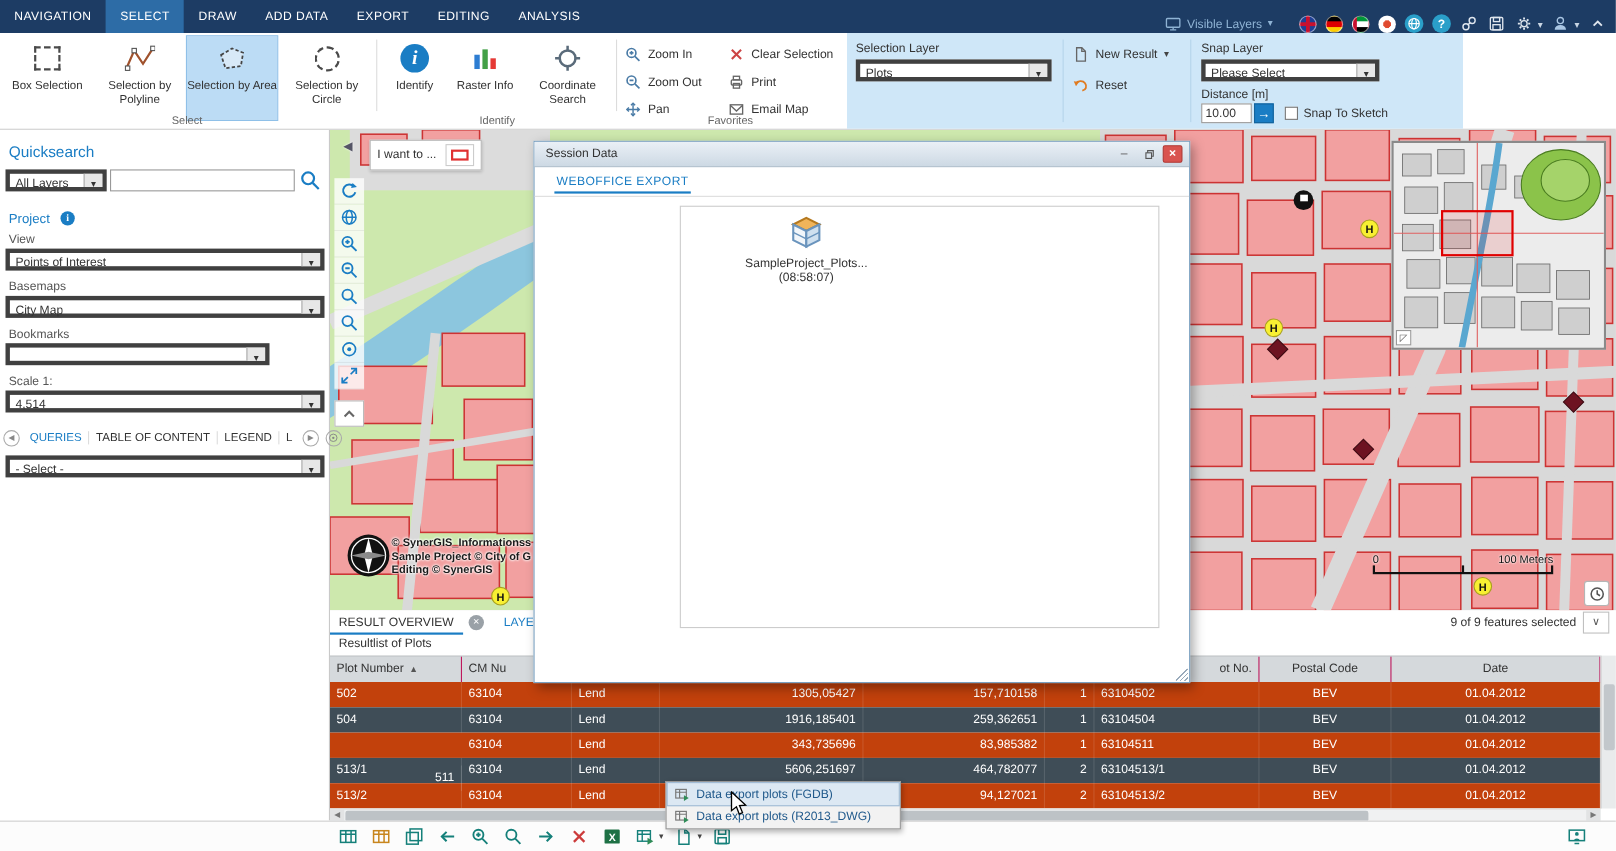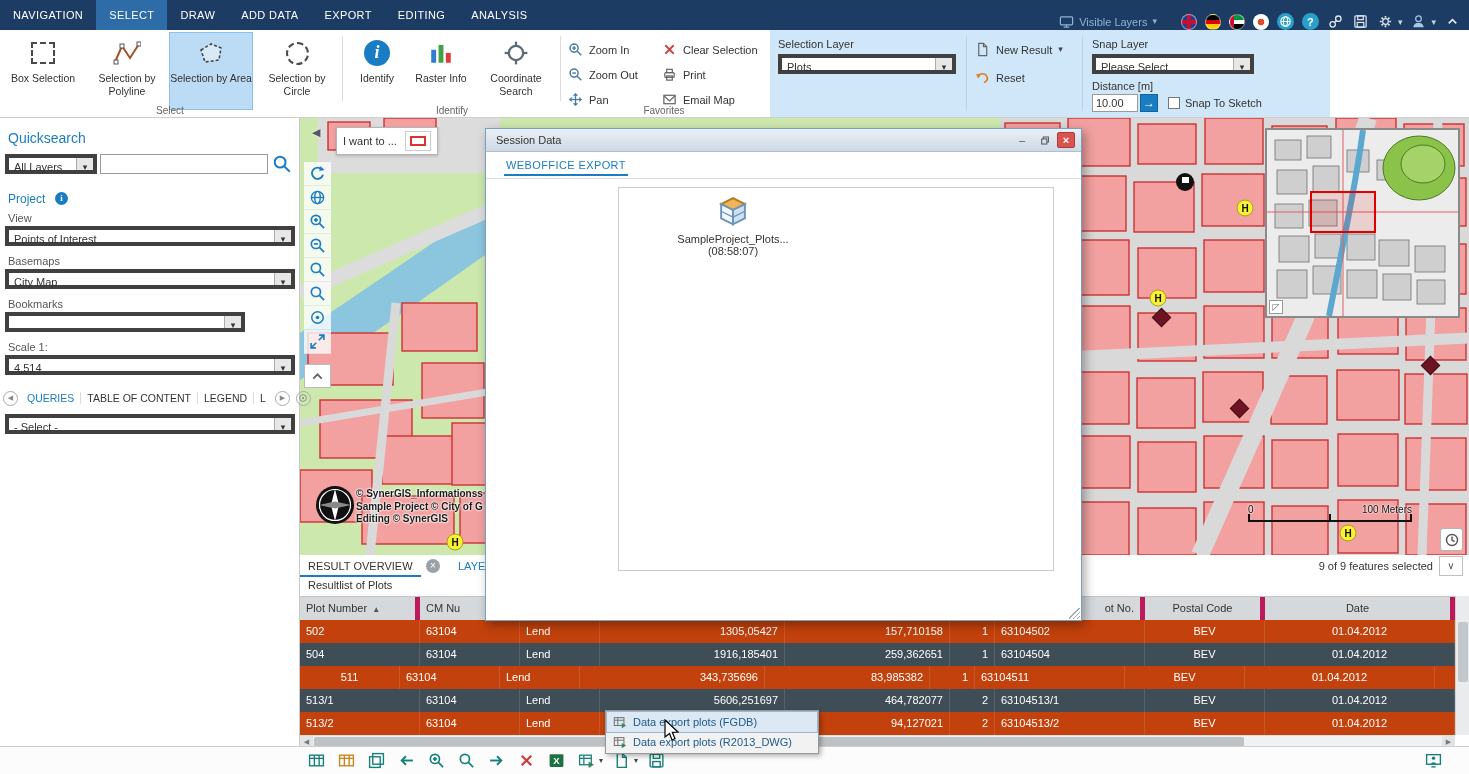--- a/index.html
+++ b/index.html
@@ -84,21 +84,21 @@
 
 .resultpanel{position:absolute;left:300px;top:555px;width:1169px;height:191px;background:#fff;z-index:6}
 .rtabs{position:absolute;left:0;top:0;width:1169px;height:22px;background:#fff}
 .rtab{position:absolute;left:0;top:0;height:22px;line-height:22px;padding:0 8px;font-size:11px;color:#333;border-bottom:2px solid #1a7dc4;cursor:pointer}
 .rclose{position:absolute;left:126px;top:4px;width:14px;height:14px;border-radius:50%;background:#9aa1a7;color:#fff;font-size:10px;line-height:13px;text-align:center;cursor:pointer}
 .rtab2{position:absolute;left:158px;top:0;height:22px;line-height:22px;font-size:11px;color:#1a7dc4;cursor:pointer}
 .rstatus{position:absolute;right:36px;top:0;height:22px;line-height:22px;font-size:11px;color:#333}
 .rchevron{position:absolute;right:6px;top:1px;width:24px;height:20px;background:#fff;border:1px solid #c0c0c0;color:#555;text-align:center;line-height:18px;font-size:10px;cursor:pointer}
 .rsubtitle{position:absolute;left:8px;top:24px;font-size:11px;color:#333}
 .thead{position:absolute;left:0;top:41px;height:24px;display:flex;background:#d5d9dc;border-top:1px solid #c2c6c9}
-.th{height:24px;line-height:23px;padding:0 6px;font-size:11px;color:#333;border-right:5px solid #be185d;overflow:hidden;white-space:nowrap;position:relative;cursor:pointer}
+.th{height:24px;line-height:23px;padding:0 6px;font-size:11px;color:#333;border-right:1px solid #be185d;overflow:hidden;white-space:nowrap;position:relative;cursor:pointer}
 .th .sort{font-size:8px;color:#555;margin-left:5px}
 .tbody{position:absolute;left:0;top:65px}
 .tr{display:flex;height:23px;background:#c2410c;cursor:pointer}
 .tr.alt{background:#3f4d57}
 .td{height:23px;line-height:22px;padding:0 6px;font-size:11px;color:#fff;border-right:1px solid rgba(255,255,255,.12);overflow:hidden;white-space:nowrap}
 .vscroll{position:absolute;right:0;top:41px;width:14px;height:139px;background:#e9ebec;border-left:1px solid #d0d0d0}
 .vthumb{position:absolute;left:2px;top:26px;width:10px;height:60px;background:#c2c7cb;border-radius:2px}
 .hscroll{position:absolute;left:0;top:180px;width:1155px;height:12px;background:#f0f1f2;border-top:1px solid #ddd}
 .harrow{position:absolute;top:0;width:13px;height:12px;background:#e2e3e4;color:#777;font-size:7px;text-align:center;line-height:12px;cursor:pointer}
 .hthumb{position:absolute;left:14px;top:1px;width:930px;height:10px;background:#bdc2c6;border-radius:2px;cursor:grab}
@@ -806,21 +806,21 @@
           <div class="td" style="width: 100px; text-align: left;">63104</div>
           <div class="td" style="width: 80px; text-align: left;">Lend</div>
           <div class="td" style="width: 185px; text-align: right;">1916,185401</div>
           <div class="td" style="width: 165px; text-align: right;">259,362651</div>
           <div class="td" style="width: 45px; text-align: right;">1</div>
           <div class="td" style="width: 150px; text-align: left;">63104504</div>
           <div class="td" style="width: 120px; text-align: center;">BEV</div>
           <div class="td" style="width: 190px; text-align: center;">01.04.2012</div>
         </div>
         <div class="tr">
-          <div class="td" style="width: 100px; text-align: center;">511</div>
+          <div class="td" style="width: 120px; text-align: right; margin-top: 30px;">511</div>
           <div class="td" style="width: 100px; text-align: left;">63104</div>
           <div class="td" style="width: 80px; text-align: left;">Lend</div>
           <div class="td" style="width: 185px; text-align: right;">343,735696</div>
           <div class="td" style="width: 165px; text-align: right;">83,985382</div>
           <div class="td" style="width: 45px; text-align: right;">1</div>
           <div class="td" style="width: 150px; text-align: left;">63104511</div>
           <div class="td" style="width: 120px; text-align: center;">BEV</div>
           <div class="td" style="width: 190px; text-align: center;">01.04.2012</div>
         </div>
         <div class="tr alt">

